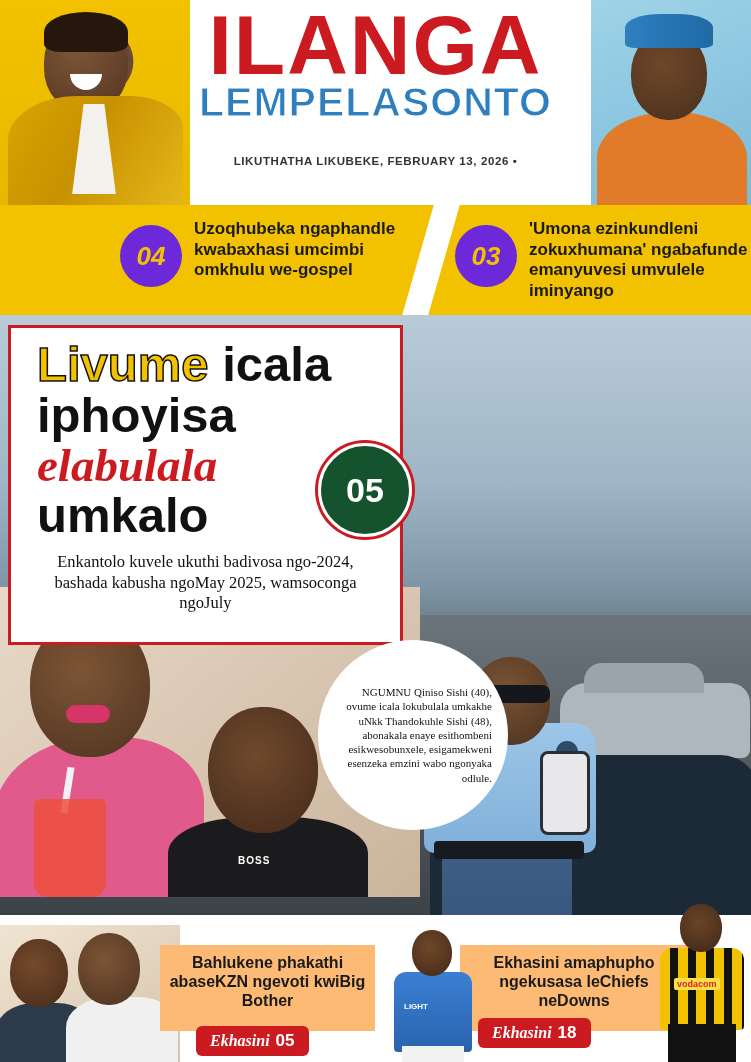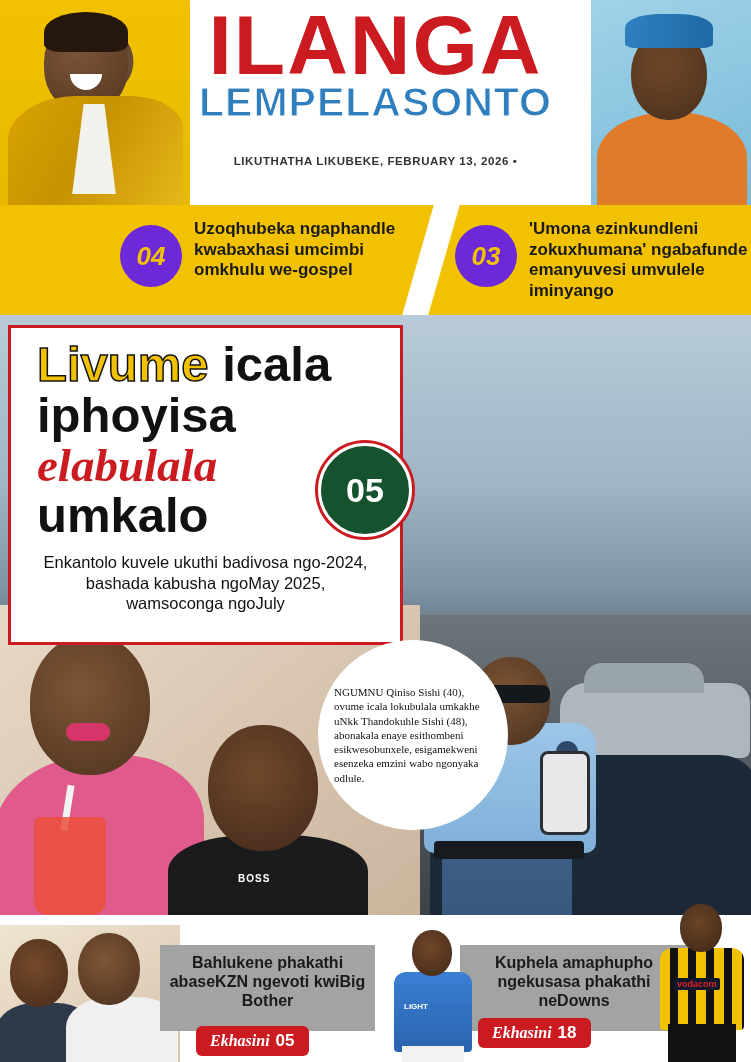--- a/index.html
+++ b/index.html
@@ -128,59 +128,59 @@
   .headline-box{
     position:absolute;left:8px;top:10px;width:395px;height:320px;background:#ffffff;
     border:3px solid #cc1b20;padding:12px 26px;box-sizing:border-box;
   }
   .hl1{font-size:49px;font-weight:bold;line-height:1.0;color:#111;}
   .hl1 .yellow{color:#f2c200;-webkit-text-stroke:1.5px #111;}
   .hl2{font-size:49px;font-weight:bold;line-height:1.0;color:#111;margin-top:2px;}
   .hl3{font-size:47px;font-weight:bold;font-style:italic;font-family:"Liberation Serif",serif;color:#cc1b20;line-height:1.0;margin-top:2px;}
   .hl4{font-size:49px;font-weight:bold;line-height:1.0;color:#111;margin-top:2px;}
   .kicker{
-    margin-top:12px;font-family:Liberation Sans, sans-serif;font-size:16.5px;line-height:1.25;color:#111;text-align:center;
+    margin-top:12px;font-family:Liberation Serif, serif;font-size:16.5px;line-height:1.25;color:#111;text-align:center;
   }
   .page-badge{
     position:absolute;left:318px;top:128px;width:88px;height:88px;border-radius:50%;
     background:#14532d;color:#ffffff;display:flex;align-items:center;justify-content:center;
     font-size:34px;font-weight:bold;border:3px solid #ffffff;
     box-shadow:0 0 0 3px #cc1b20;
   }
 
   
   .caption-bubble{
     position:absolute;left:318px;top:325px;width:190px;height:190px;border-radius:50%;
-    background:#ffffff;display:flex;align-items:center;justify-content:center;text-align:left;
+    background:#ffffff;display:flex;align-items:center;justify-content:center;text-align:right;
     padding:16px;box-sizing:border-box;
     font-family:"Liberation Serif", serif;font-size:11px;line-height:1.3;color:#111;
   }
 
   
-  .couple{position:absolute;left:0;top:290px;width:420px;height:310px;overflow:hidden;}
+  .couple{position:absolute;left:0;top:272px;width:420px;height:310px;overflow:hidden;}
   .couple .bg{position:absolute;inset:0;background:linear-gradient(140deg,#e7d9c8,#cbb49c);}
   .couple .woman-head{position:absolute;left:30px;top:30px;width:120px;height:140px;border-radius:48%;background:radial-gradient(circle at 42% 38%,#7d5535,#4f3320);}
   .couple .woman-body{position:absolute;left:-6px;top:150px;width:210px;height:160px;background:#e05a8c;border-radius:50% 40% 0 0;}
   .couple .lips{position:absolute;left:66px;top:118px;width:44px;height:18px;background:#d6356a;border-radius:12px;}
   .couple .man-head{position:absolute;left:208px;top:120px;width:110px;height:126px;border-radius:48%;background:radial-gradient(circle at 44% 38%,#70492c,#43291a);}
   .couple .man-body{position:absolute;left:168px;top:230px;width:200px;height:90px;background:#1b1b1d;border-radius:40% 40% 0 0;}
   .couple .boss{position:absolute;left:238px;top:268px;color:#fff;font-size:10px;font-weight:bold;letter-spacing:1px;}
   .couple .glass{position:absolute;left:34px;top:212px;width:72px;height:98px;background:rgba(236,80,60,.85);border-radius:6px 6px 14px 14px;}
   .couple .straw{position:absolute;left:64px;top:180px;width:7px;height:46px;background:#f2f2f2;transform:rotate(9deg);}
 
   
   .bottom{position:absolute;left:0;top:915px;width:751px;height:147px;background:#ffffff;overflow:hidden;}
   .bot-photo-1{position:absolute;left:0;top:10px;width:180px;height:137px;background:linear-gradient(150deg,#f0e4d2,#d5c3ab);}
   .bot-photo-1 .h1{position:absolute;left:10px;top:14px;width:58px;height:68px;border-radius:48%;background:radial-gradient(circle at 42% 38%,#75492b,#462c1a);}
   .bot-photo-1 .h2{position:absolute;left:78px;top:8px;width:62px;height:72px;border-radius:48%;background:radial-gradient(circle at 42% 38%,#7d5535,#4c3120);}
   .bot-photo-1 .b1{position:absolute;left:-4px;top:78px;width:96px;height:70px;background:#2d3a4a;border-radius:40% 36% 0 0;}
   .bot-photo-1 .b2{position:absolute;left:66px;top:72px;width:112px;height:76px;background:#f0f0f0;border-radius:40% 36% 0 0;}
 
   .teaser-box{
-    position:absolute;top:30px;height:86px;background:#a3a3a3;
+    position:absolute;top:30px;height:86px;background:#fdba74;
     display:flex;align-items:flex-start;justify-content:center;
   }
   #bot-teaser-left{left:160px;width:215px;}
   #bot-teaser-right{left:460px;width:228px;}
   .teaser-box .bt{
     color:#1a1a1a;font-weight:bold;font-size:16px;line-height:1.2;text-align:center;padding:8px 6px 0;
   }
   .ekhasini{
     position:absolute;height:30px;background:#cc1b20;color:#fff;border-radius:6px;
     display:flex;align-items:center;justify-content:center;gap:6px;padding:0 14px;
@@ -193,21 +193,21 @@
   .bot-player-1{position:absolute;left:388px;top:928px;width:90px;height:157px;}
   .bot-player-1 .head{position:absolute;left:24px;top:2px;width:40px;height:46px;border-radius:48%;background:radial-gradient(circle at 44% 38%,#6f4728,#42281a);}
   .bot-player-1 .kit{position:absolute;left:6px;top:44px;width:78px;height:80px;background:linear-gradient(#3a7fd5,#2a63ad);border-radius:12px 12px 4px 4px;}
   .bot-player-1 .shorts{position:absolute;left:14px;top:118px;width:62px;height:44px;background:#f2f2f2;}
   .bot-player-1 .tag{position:absolute;left:16px;top:74px;color:#fff;font-size:8px;font-weight:bold;}
 
   .bot-player-2{position:absolute;left:652px;top:902px;width:99px;height:160px;}
   .bot-player-2 .head{position:absolute;left:28px;top:2px;width:42px;height:48px;border-radius:48%;background:radial-gradient(circle at 44% 38%,#6a4426,#3f2718);}
   .bot-player-2 .kit{position:absolute;left:8px;top:46px;width:84px;height:82px;background:repeating-linear-gradient(90deg,#f2c200 0 10px,#111 10px 18px);border-radius:12px 12px 4px 4px;}
   .bot-player-2 .shorts{position:absolute;left:16px;top:122px;width:68px;height:40px;background:#111;}
-  .bot-player-2 .voda{position:absolute;left:22px;top:76px;color:#e01f26;font-size:9px;font-weight:bold;background:#0f172a;padding:1px 3px;border-radius:2px;}
+  .bot-player-2 .voda{position:absolute;left:22px;top:76px;color:#e01f26;font-size:9px;font-weight:bold;background:#fde047;padding:1px 3px;border-radius:2px;}
 </style>
 </head>
 <body>
 
 <div class="page">
 
   <div class="masthead">
     <div class="mast-left-photo">
       <div class="head"></div>
       <div class="hair"></div>
@@ -295,21 +295,21 @@
       <div class="b2"></div>
       <div class="h1"></div>
       <div class="h2"></div>
     </div>
 
     <div class="teaser-box" id="bot-teaser-left">
       <div class="bt">Bahlukene phakathi abaseKZN ngevoti kwiBig Bother</div>
     </div>
 
     <div class="teaser-box" id="bot-teaser-right">
-      <div class="bt">Kuphela amaphupho ngekusasa phakathi neDowns</div>
+      <div class="bt">Ekhasini amaphupho ngekusasa leChiefs neDowns</div>
     </div>
   </div>
 
   <div class="bot-player-1">
     <div class="kit"></div>
     <div class="tag">LIGHT</div>
     <div class="shorts"></div>
     <div class="head"></div>
   </div>
 

